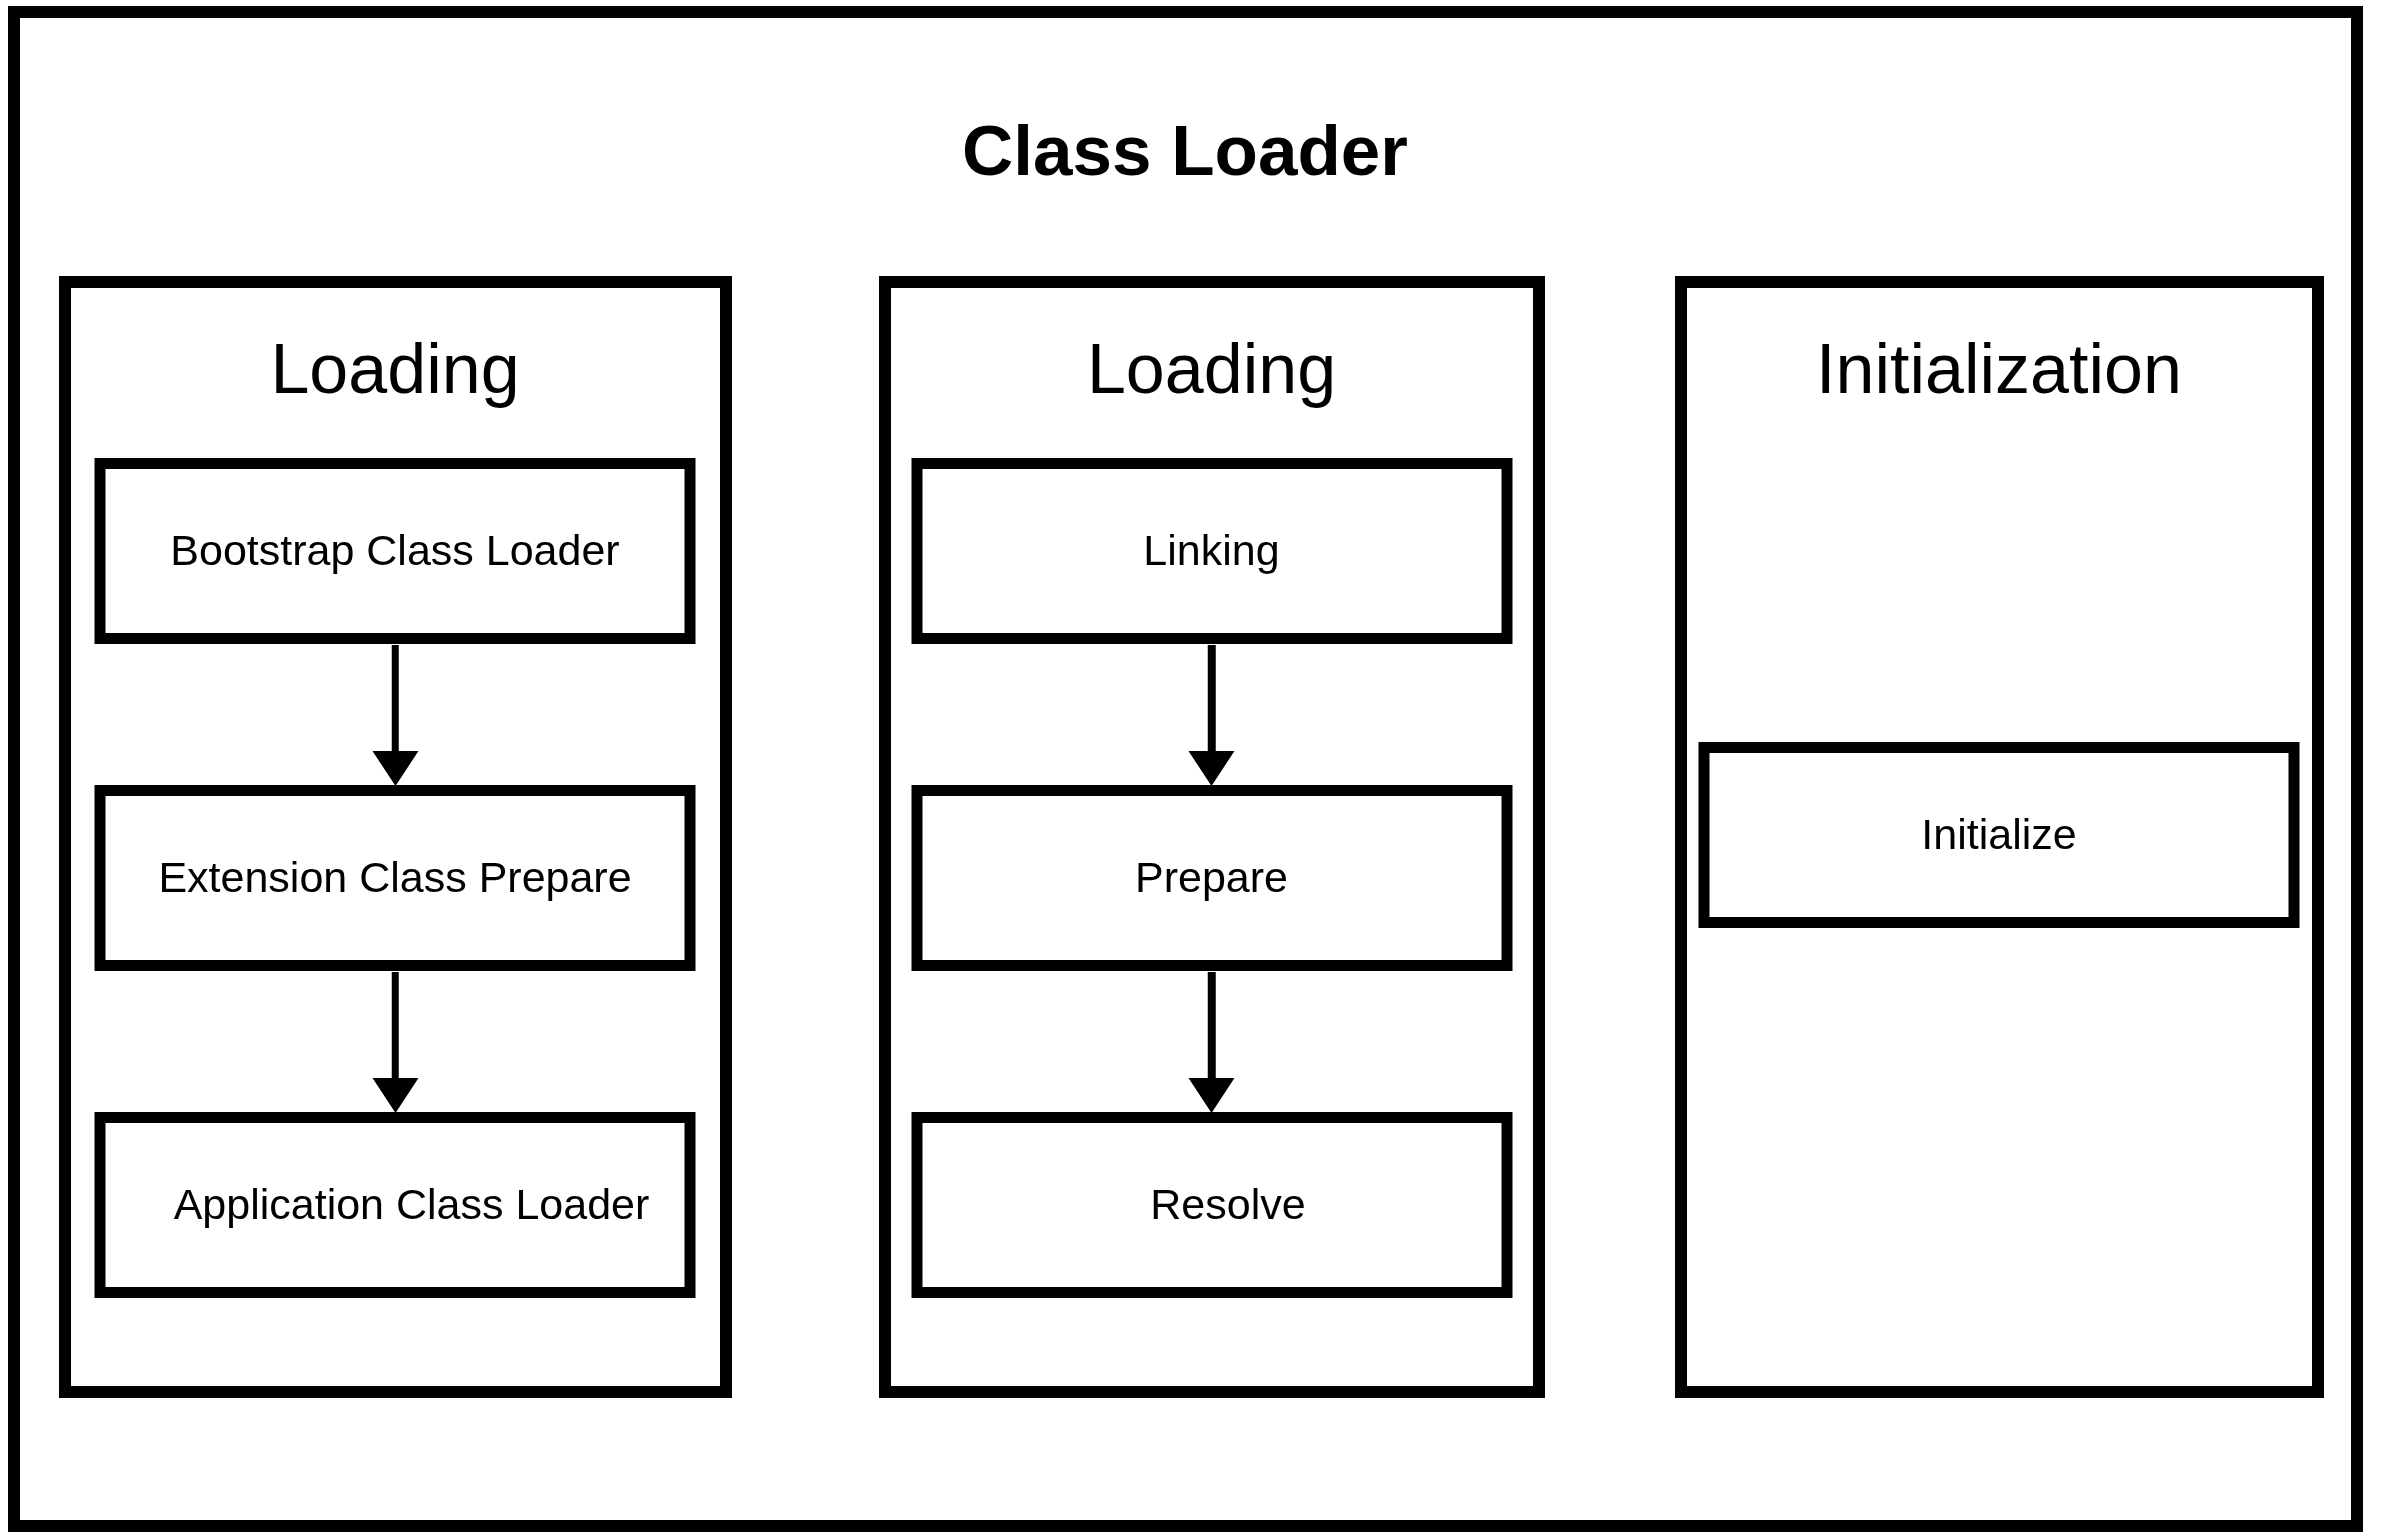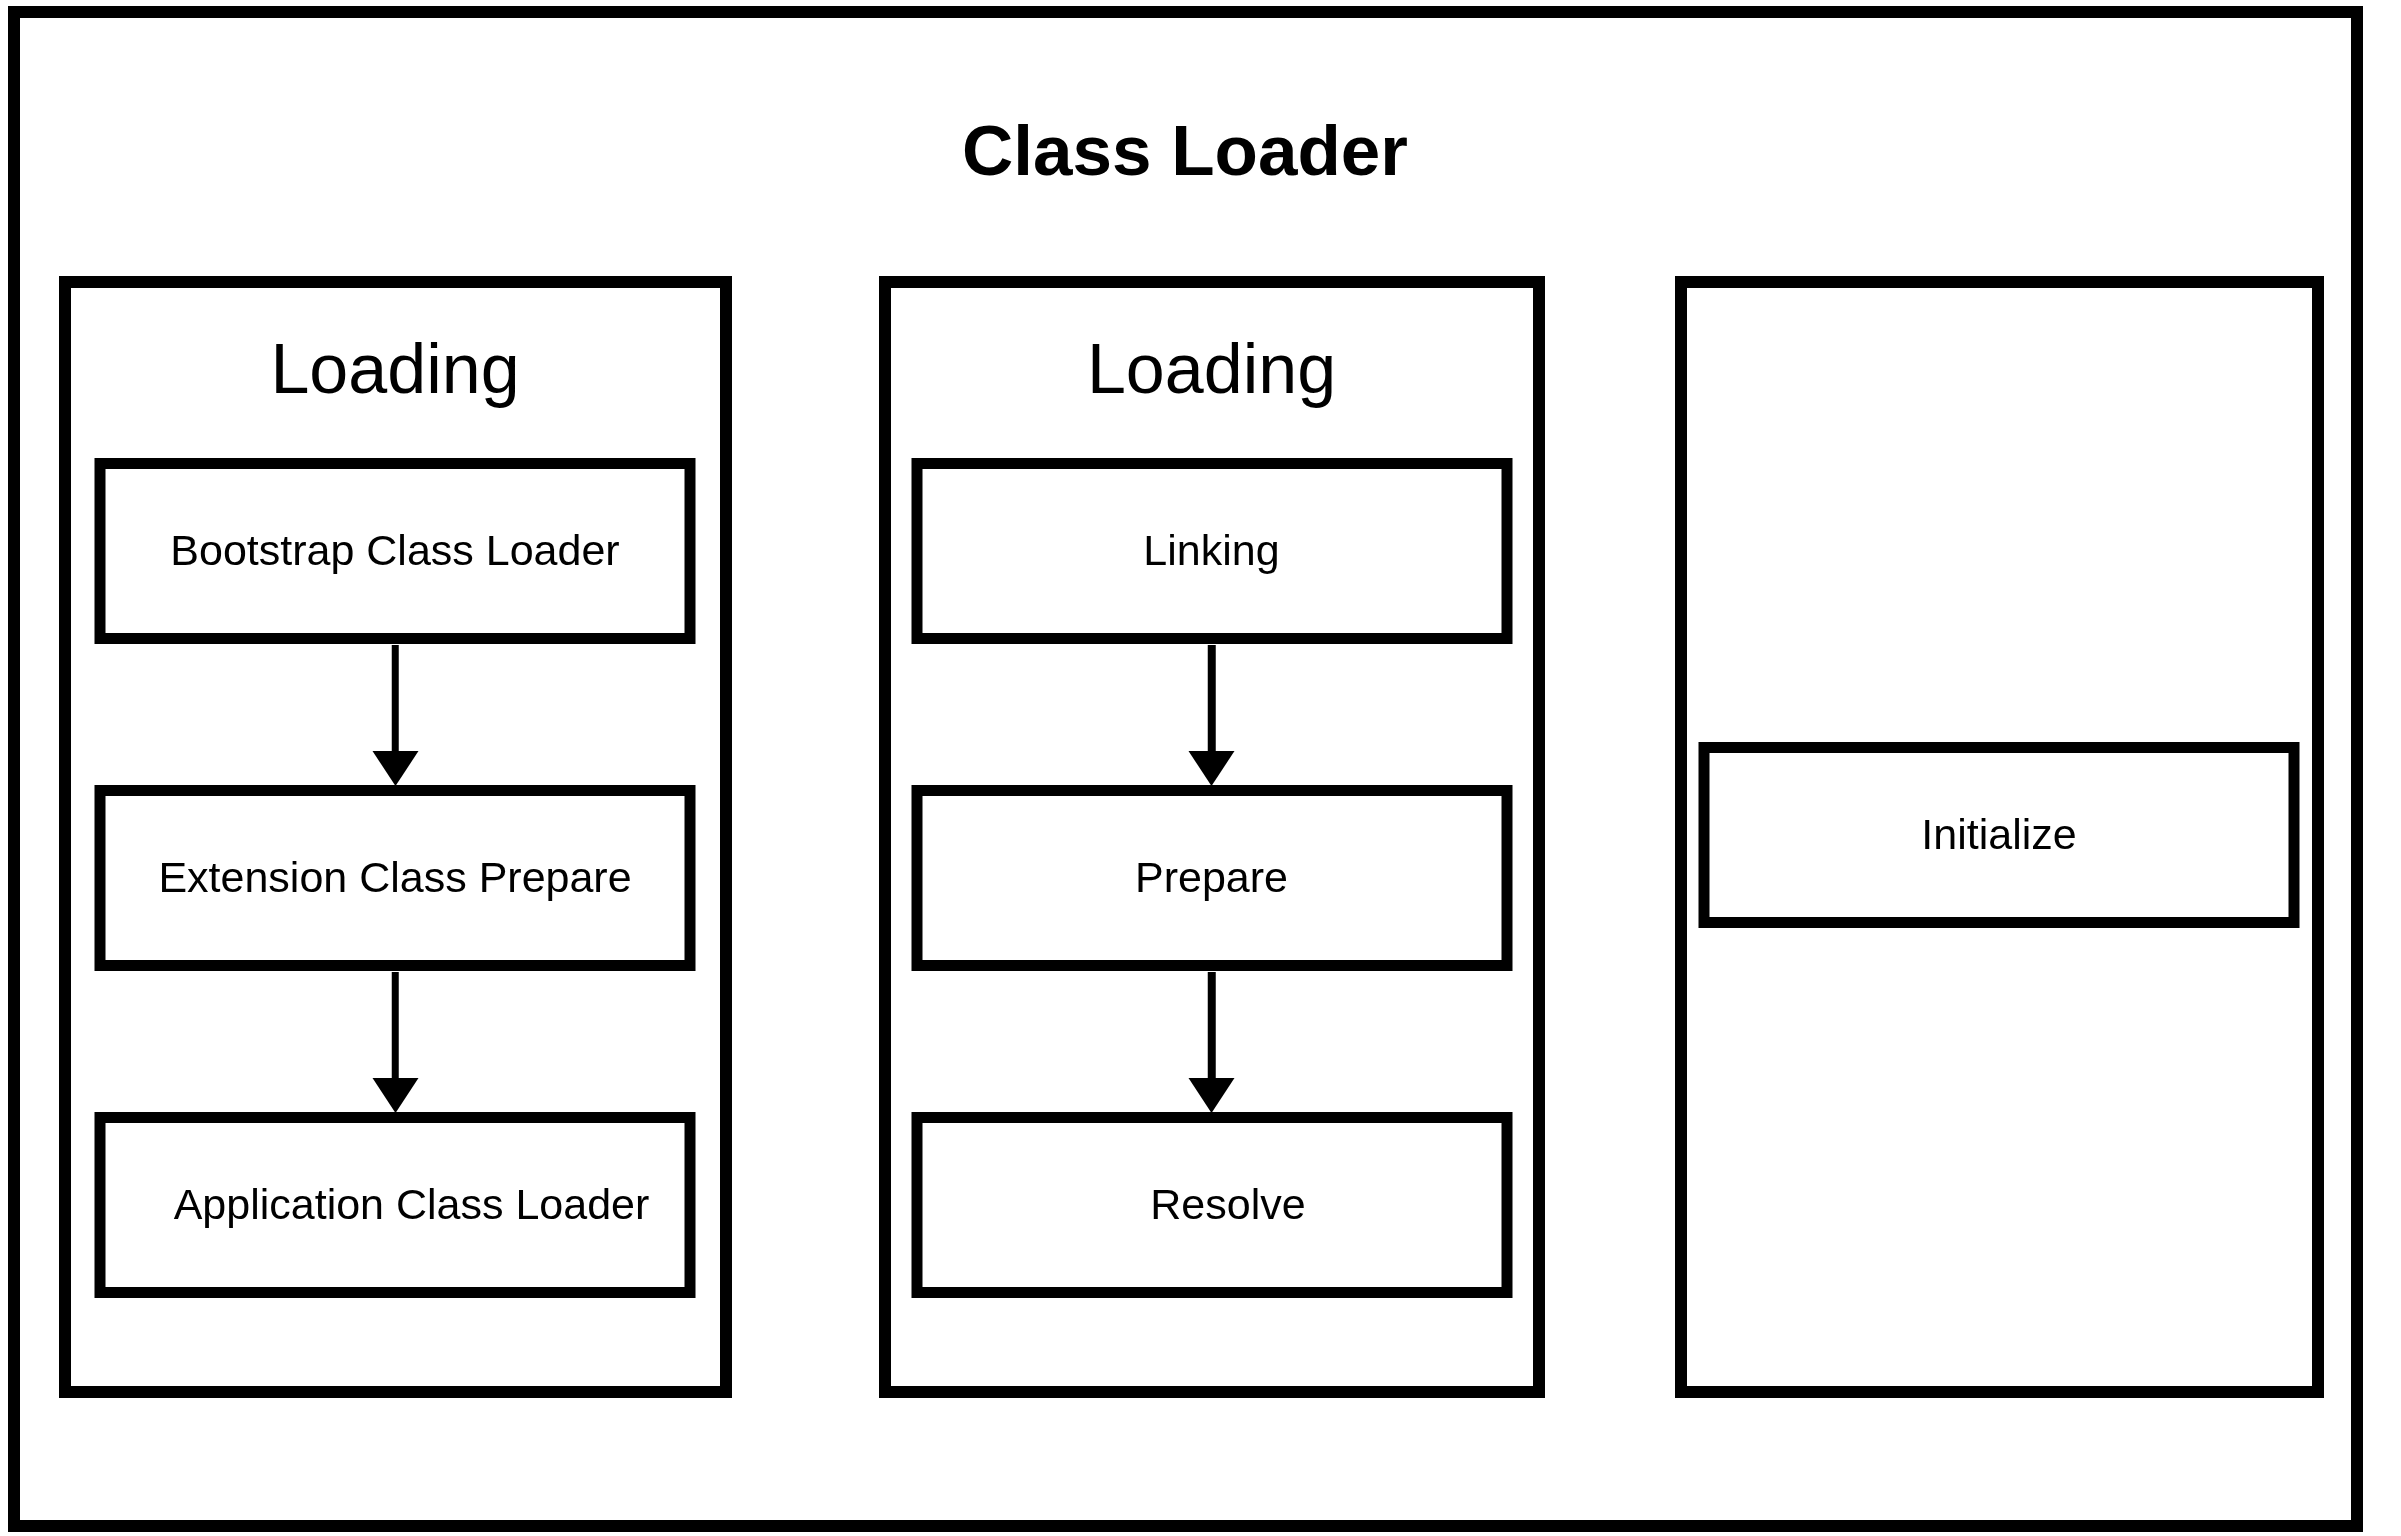--- a/index.html
+++ b/index.html
@@ -128,20 +128,21 @@
         <div class="arrow-stem"></div>
         <div class="arrow-head"></div>
       </div>
 
       <div class="node slot-3">
         <span class="node-label">Resolve</span>
       </div>
     </section>
 
     <section class="col col-init">
+      <h2 class="col-title">Initialization</h2>
 
       <div class="node slot-center">
         <span class="node-label">Initialize</span>
       </div>
     </section>
 
   </div>
 </div>
 
 

